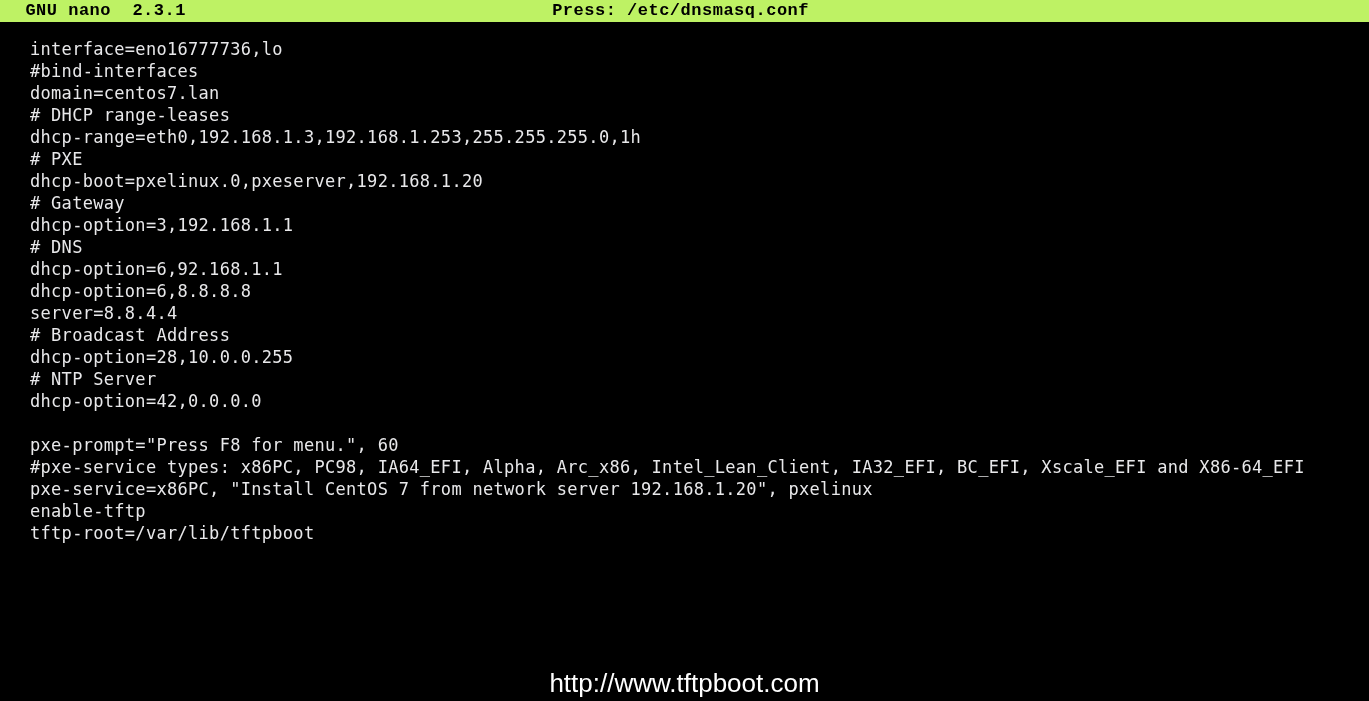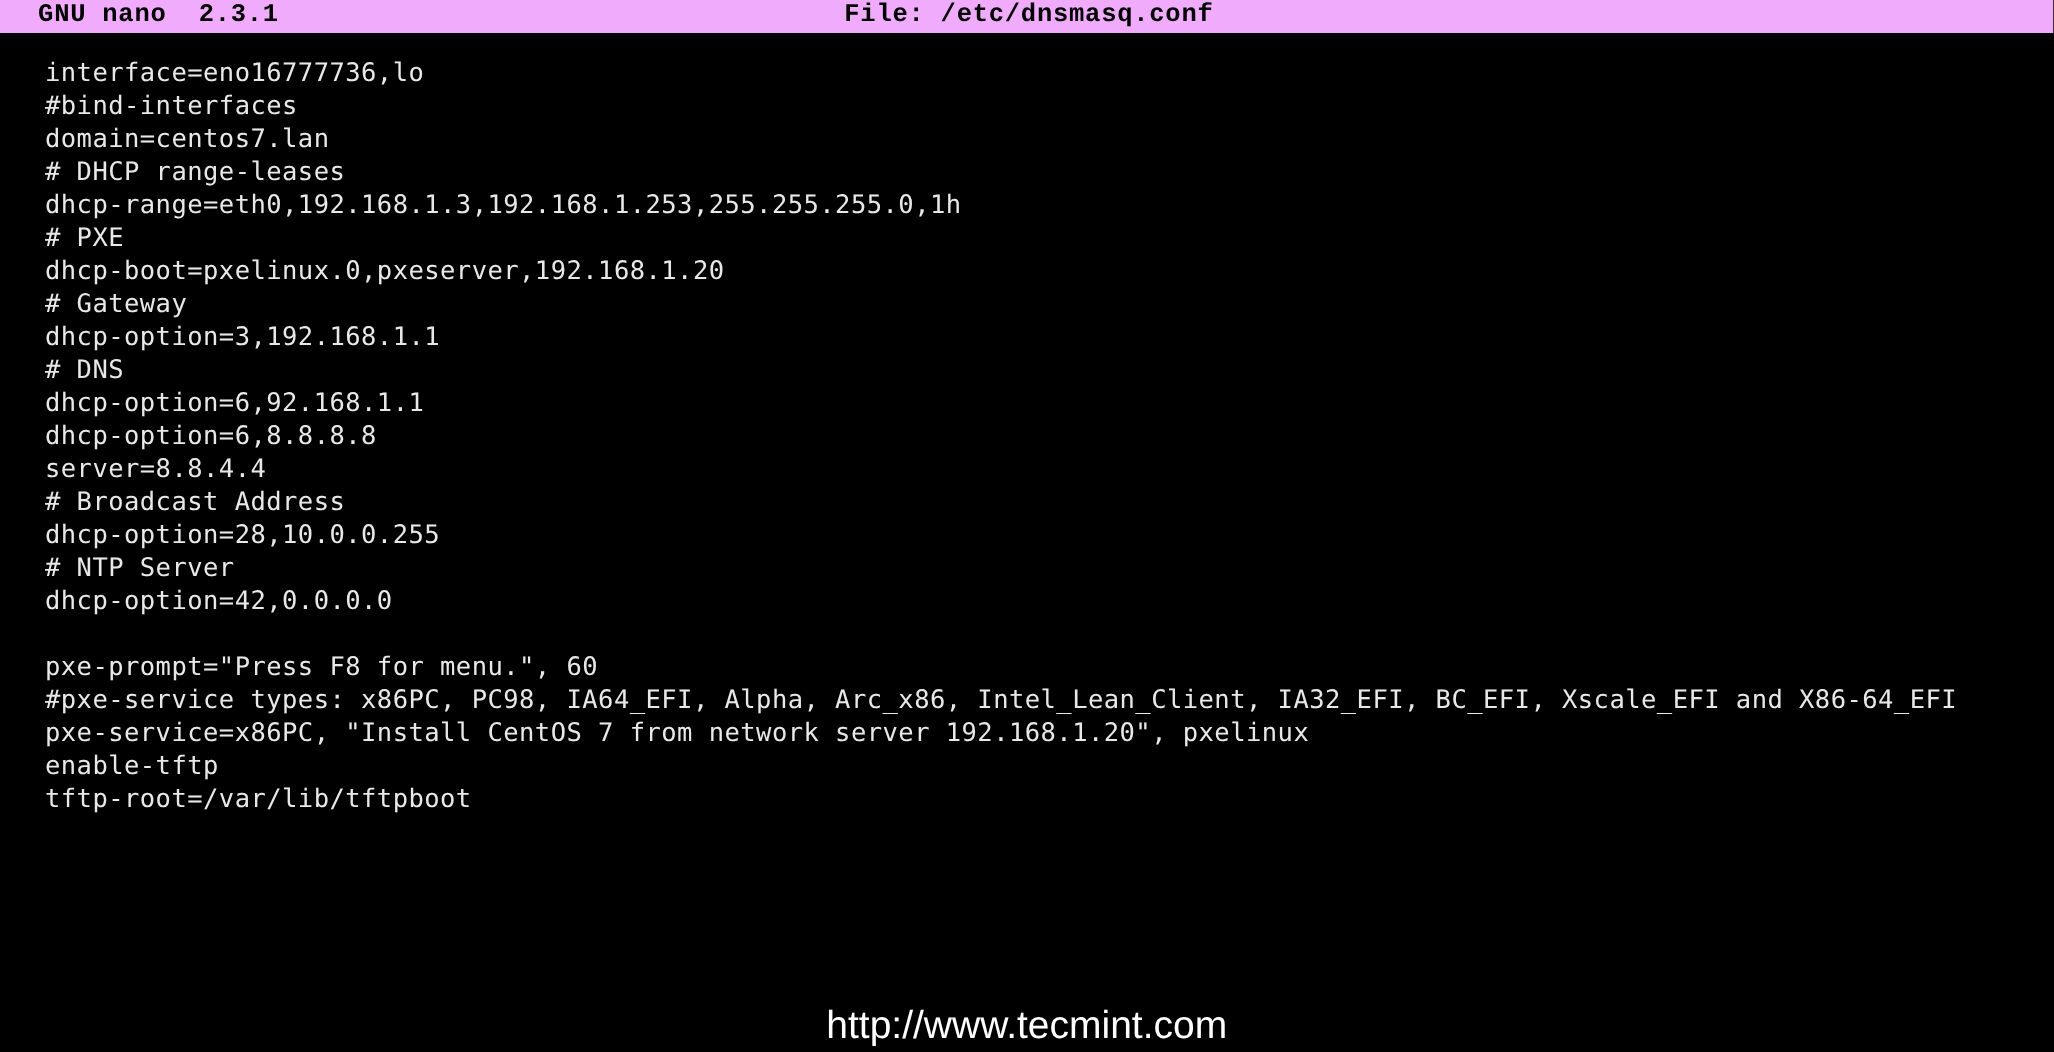--- a/index.html
+++ b/index.html
@@ -11,21 +11,21 @@
       width: 1369px;
       height: 701px;
       overflow: hidden;
       background: #000;
       font-family: "Courier New", "Liberation Mono", monospace;
       font-size: 17px;
       color: #e8e8ea;
     }
     .title-bar {
       display: flex;
-      background: #f0abfc;
+      background: #bef264;
       color: #000;
       font-weight: bold;
       height: 22px;
       line-height: 22px;
       white-space: pre;
       padding-left: 4px;
       letter-spacing: 0.5px;
     }
     .title-left {
       flex: 0 0 auto;
@@ -59,18 +59,18 @@
       color: #fff;
       letter-spacing: 0;
     }
   </style>
 </head>
 <body>
 
 <div class="title-bar">
   <span class="title-left">  GNU nano  2.3.1</span>
   <span class="title-spacer"></span>
-  <span class="title-file">File: /etc/dnsmasq.conf</span>
+  <span class="title-file">Press: /etc/dnsmasq.conf</span>
 </div>
 
 <pre class="editor" id="editor-body"><span class="ln">interface=eno16777736,lo</span><span class="ln">#bind-interfaces</span><span class="ln">domain=centos7.lan</span><span class="ln"># DHCP range-leases</span><span class="ln">dhcp-range=eth0,192.168.1.3,192.168.1.253,255.255.255.0,1h</span><span class="ln"># PXE</span><span class="ln">dhcp-boot=pxelinux.0,pxeserver,192.168.1.20</span><span class="ln"># Gateway</span><span class="ln">dhcp-option=3,192.168.1.1</span><span class="ln"># DNS</span><span class="ln">dhcp-option=6,92.168.1.1</span><span class="ln">dhcp-option=6,8.8.8.8</span><span class="ln">server=8.8.4.4</span><span class="ln"># Broadcast Address</span><span class="ln">dhcp-option=28,10.0.0.255</span><span class="ln"># NTP Server</span><span class="ln">dhcp-option=42,0.0.0.0</span><span class="ln"></span><span class="ln">pxe-prompt="Press F8 for menu.", 60</span><span class="ln">#pxe-service types: x86PC, PC98, IA64_EFI, Alpha, Arc_x86, Intel_Lean_Client, IA32_EFI, BC_EFI, Xscale_EFI and X86-64_EFI</span><span class="ln">pxe-service=x86PC, "Install CentOS 7 from network server 192.168.1.20", pxelinux</span><span class="ln">enable-tftp</span><span class="ln">tftp-root=/var/lib/tftpboot</span></pre>
 
-<div class="watermark">http://www.tecmint.com</div>
+<div class="watermark">http://www.tftpboot.com</div>
 
 </body></html>

